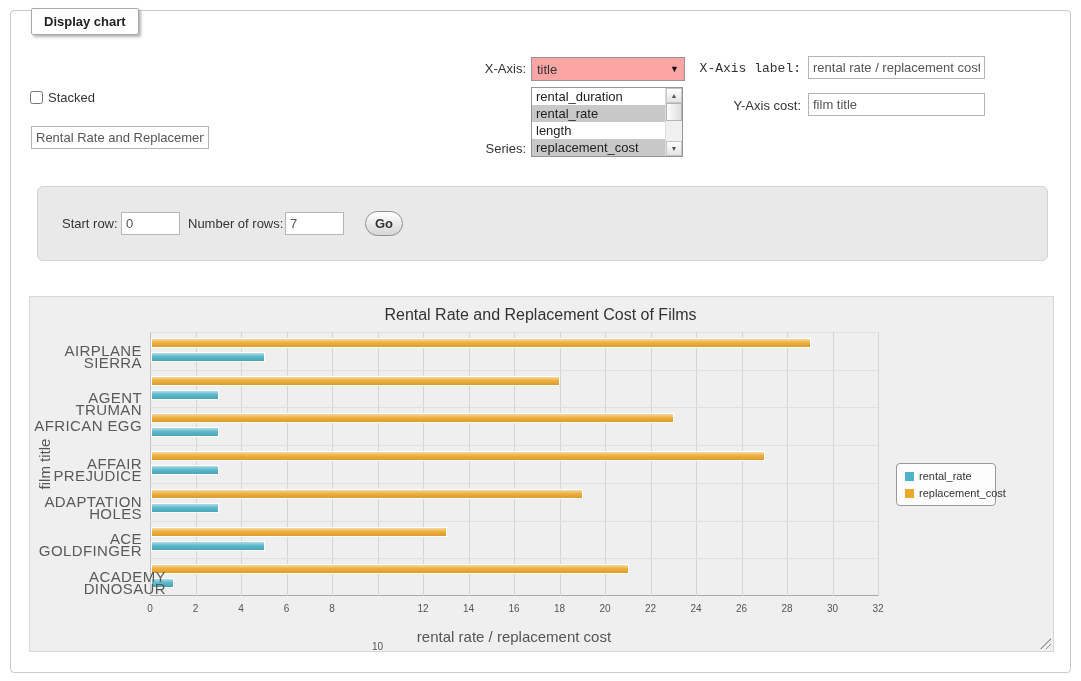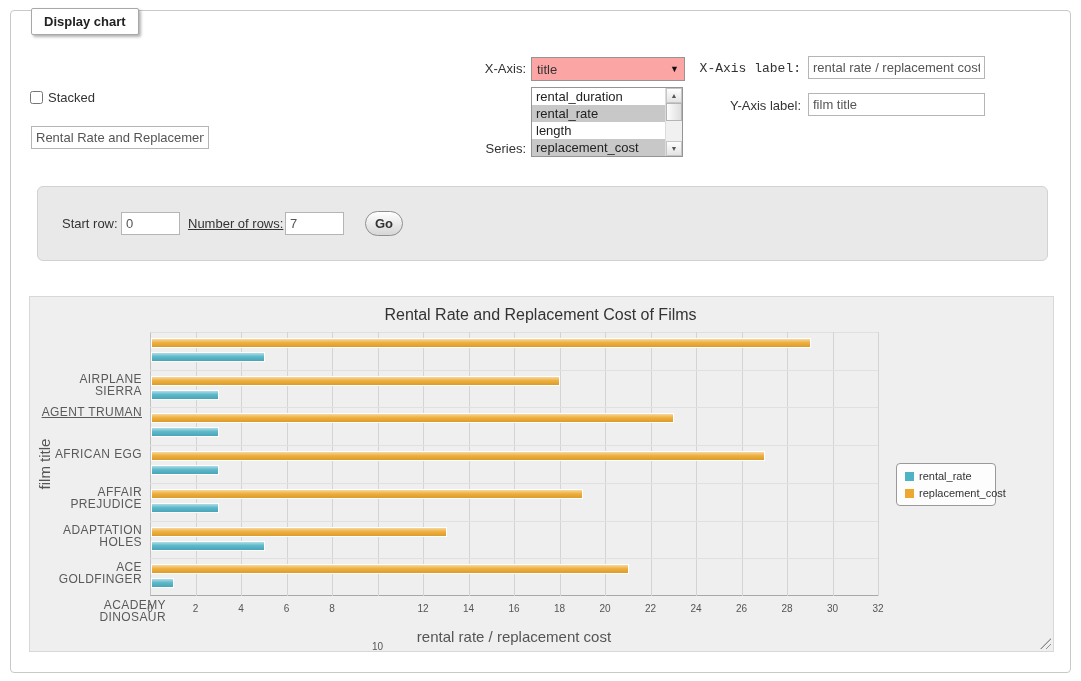--- a/index.html
+++ b/index.html
@@ -39,36 +39,36 @@
   .axis-field-label{position:absolute;left:680px;width:110px;text-align:right;}
   .xfl{top:50px;font-family:Liberation Mono, monospace;}
   .yfl{top:87px;}
   .axis-input{position:absolute;left:797px;width:167px;height:17px;}
   .xfi{top:45px;}
   .yfi{top:82px;}
   .rows-panel{position:absolute;left:26px;top:175px;width:1009px;height:73px;
     background:#e9e9e9;border:1px solid #d2d2d2;border-radius:6px;}
   .rp-label{position:absolute;top:29px;color:#333;}
   .srl{left:24px;}
-  .nrl{left:150px;text-decoration:underline;}
+  .nrl{left:150px;}
   .rp-input{position:absolute;top:25px;width:49px;height:17px;}
   .sri{left:83px;}
   .nri{left:247px;}
   .go-button{position:absolute;left:327px;top:24px;width:38px;height:25px;border-radius:13px;
     border:1px solid #8f8f8f;background:linear-gradient(#ffffff,#d6d6d6);
     font:bold 13px "Liberation Sans",sans-serif;color:#333;cursor:pointer;box-shadow:inset 0 1px 0 #fff;padding:0;}
   .chart-panel{position:absolute;left:18px;top:285px;width:1023px;height:354px;
     background:#efefef;border:1px solid #d8d8d8;}
   .chart-title{position:absolute;text-align:center;font-size:16px;color:#333;}
   .plot{position:absolute;box-sizing:border-box;border-left:1px solid #c2c2c2;border-bottom:1px solid #a8a8a8;border-top:1px solid #e0e0e0;}
   .vgrid{position:absolute;width:1px;background:#d4d4d4;}
   .hgrid{position:absolute;height:1px;background:#e0e0e0;}
   .bar{position:absolute;height:10px;box-sizing:border-box;border:1px solid #ffffff;
     background-image:linear-gradient(to bottom, rgba(255,255,255,.55), rgba(255,255,255,.08) 45%, rgba(0,0,0,.08));}
-  .cat-label{position:absolute;text-align:right;font-size:12px;color:#5a5a5a;letter-spacing:.4px;height:12px;line-height:12px;margin-top:28px;}
+  .cat-label{position:absolute;text-align:right;font-size:15px;color:#5a5a5a;letter-spacing:.4px;height:12px;line-height:12px;}
   .tick-label{position:absolute;width:40px;text-align:center;font-size:10px;color:#555;}
   .x-axis-title{position:absolute;text-align:center;font-size:15px;color:#555;}
   .y-axis-title{position:absolute;font-size:15px;color:#555;white-space:nowrap;
     transform:translate(-50%,-50%) rotate(270deg);}
   .chart-legend{position:absolute;left:866px;top:166px;width:100px;box-sizing:border-box;
     background:#fdfdfd;border:1px solid #999;border-radius:4px;padding:6px 8px;
     display:flex;flex-direction:column;gap:5px;font-size:11px;color:#333;}
   .legend-item{display:flex;align-items:center;gap:5px;cursor:pointer;white-space:nowrap;}
   .legend-swatch{display:inline-block;width:9px;height:9px;flex:0 0 9px;}
   .resize-handle{position:absolute;right:2px;bottom:2px;width:11px;height:11px;cursor:nwse-resize;
@@ -104,21 +104,21 @@
     </div>
   <div class="list-item">rental_duration</div>
       <div class="list-item sel">rental_rate</div>
       <div class="list-item">length</div>
       <div class="list-item sel">replacement_cost</div>
     </div>
 
   <div class="axis-field-label xfl">X-Axis label:</div>
   <input class="axis-input xfi" type="text" value="rental rate / replacement cost" style="">
 
-  <div class="axis-field-label yfl">Y-Axis label:</div>
+  <div class="axis-field-label yfl">Y-Axis cost:</div>
   <input class="axis-input yfi" type="text" value="film title" style="">
 
   <div class="rows-panel">
     <div class="rp-label srl">Start row:</div>
     <input class="rp-input sri" type="text" value="0" style="">
     <div class="rp-label nrl">Number of rows:</div>
     <input class="rp-input nri" type="text" value="7" style="">
     <button class="go-button">Go</button>
   </div>
 
@@ -173,21 +173,21 @@
       <div class="bar" style="left: 121px; top: 229.571px; width: 295.522px; background-color: rgb(237, 169, 47);"></div>
       <div class="bar" style="left: 121px; top: 267.286px; width: 477.522px; background-color: rgb(237, 169, 47);"></div>
       <div class="bar" style="left: 121px; top: 55px; width: 113.522px; background-color: rgb(79, 179, 198);"></div>
       <div class="bar" style="left: 121px; top: 92.7143px; width: 68.0225px; background-color: rgb(79, 179, 198);"></div>
       <div class="bar" style="left: 121px; top: 130.429px; width: 68.0225px; background-color: rgb(79, 179, 198);"></div>
       <div class="bar" style="left: 121px; top: 168.143px; width: 68.0225px; background-color: rgb(79, 179, 198);"></div>
       <div class="bar" style="left: 121px; top: 205.857px; width: 68.0225px; background-color: rgb(79, 179, 198);"></div>
       <div class="bar" style="left: 121px; top: 243.571px; width: 113.522px; background-color: rgb(79, 179, 198);"></div>
       <div class="bar" style="left: 121px; top: 281.286px; width: 22.5225px; background-color: rgb(79, 179, 198);"></div>
       <div class="cat-label" style="left: 0px; top: 47.8571px; width: 112px;">AIRPLANE SIERRA</div>
-      <div class="cat-label" style="left: 0px; top: 81px; width: 112px; text-decoration: underline;">AGENT TRUMAN</div>
+      <div class="cat-label" style="left: 0px; top: 95px; width: 112px;">AGENT TRUMAN</div>
       <div class="cat-label" style="left: 0px; top: 123.286px; width: 112px;">AFRICAN EGG</div>
       <div class="cat-label" style="left: 0px; top: 161px; width: 112px;">AFFAIR PREJUDICE</div>
       <div class="cat-label" style="left: 0px; top: 198.714px; width: 112px;">ADAPTATION HOLES</div>
       <div class="cat-label" style="left: 0px; top: 236.429px; width: 112px;">ACE GOLDFINGER</div>
       <div class="cat-label" style="left: 0px; top: 274.143px; width: 112px; padding-left: 24px;">ACADEMY DINOSAUR</div>
       <div class="x-axis-title" style="left: 120px; top: 331px; width: 728px;">rental rate / replacement cost</div>
       <div class="y-axis-title" style="left: 14px; top: 167px;">film title</div>
       <div class="chart-legend">
         <div class="legend-item">
           <span class="legend-swatch" style="background-color: rgb(79, 179, 198);"></span>

